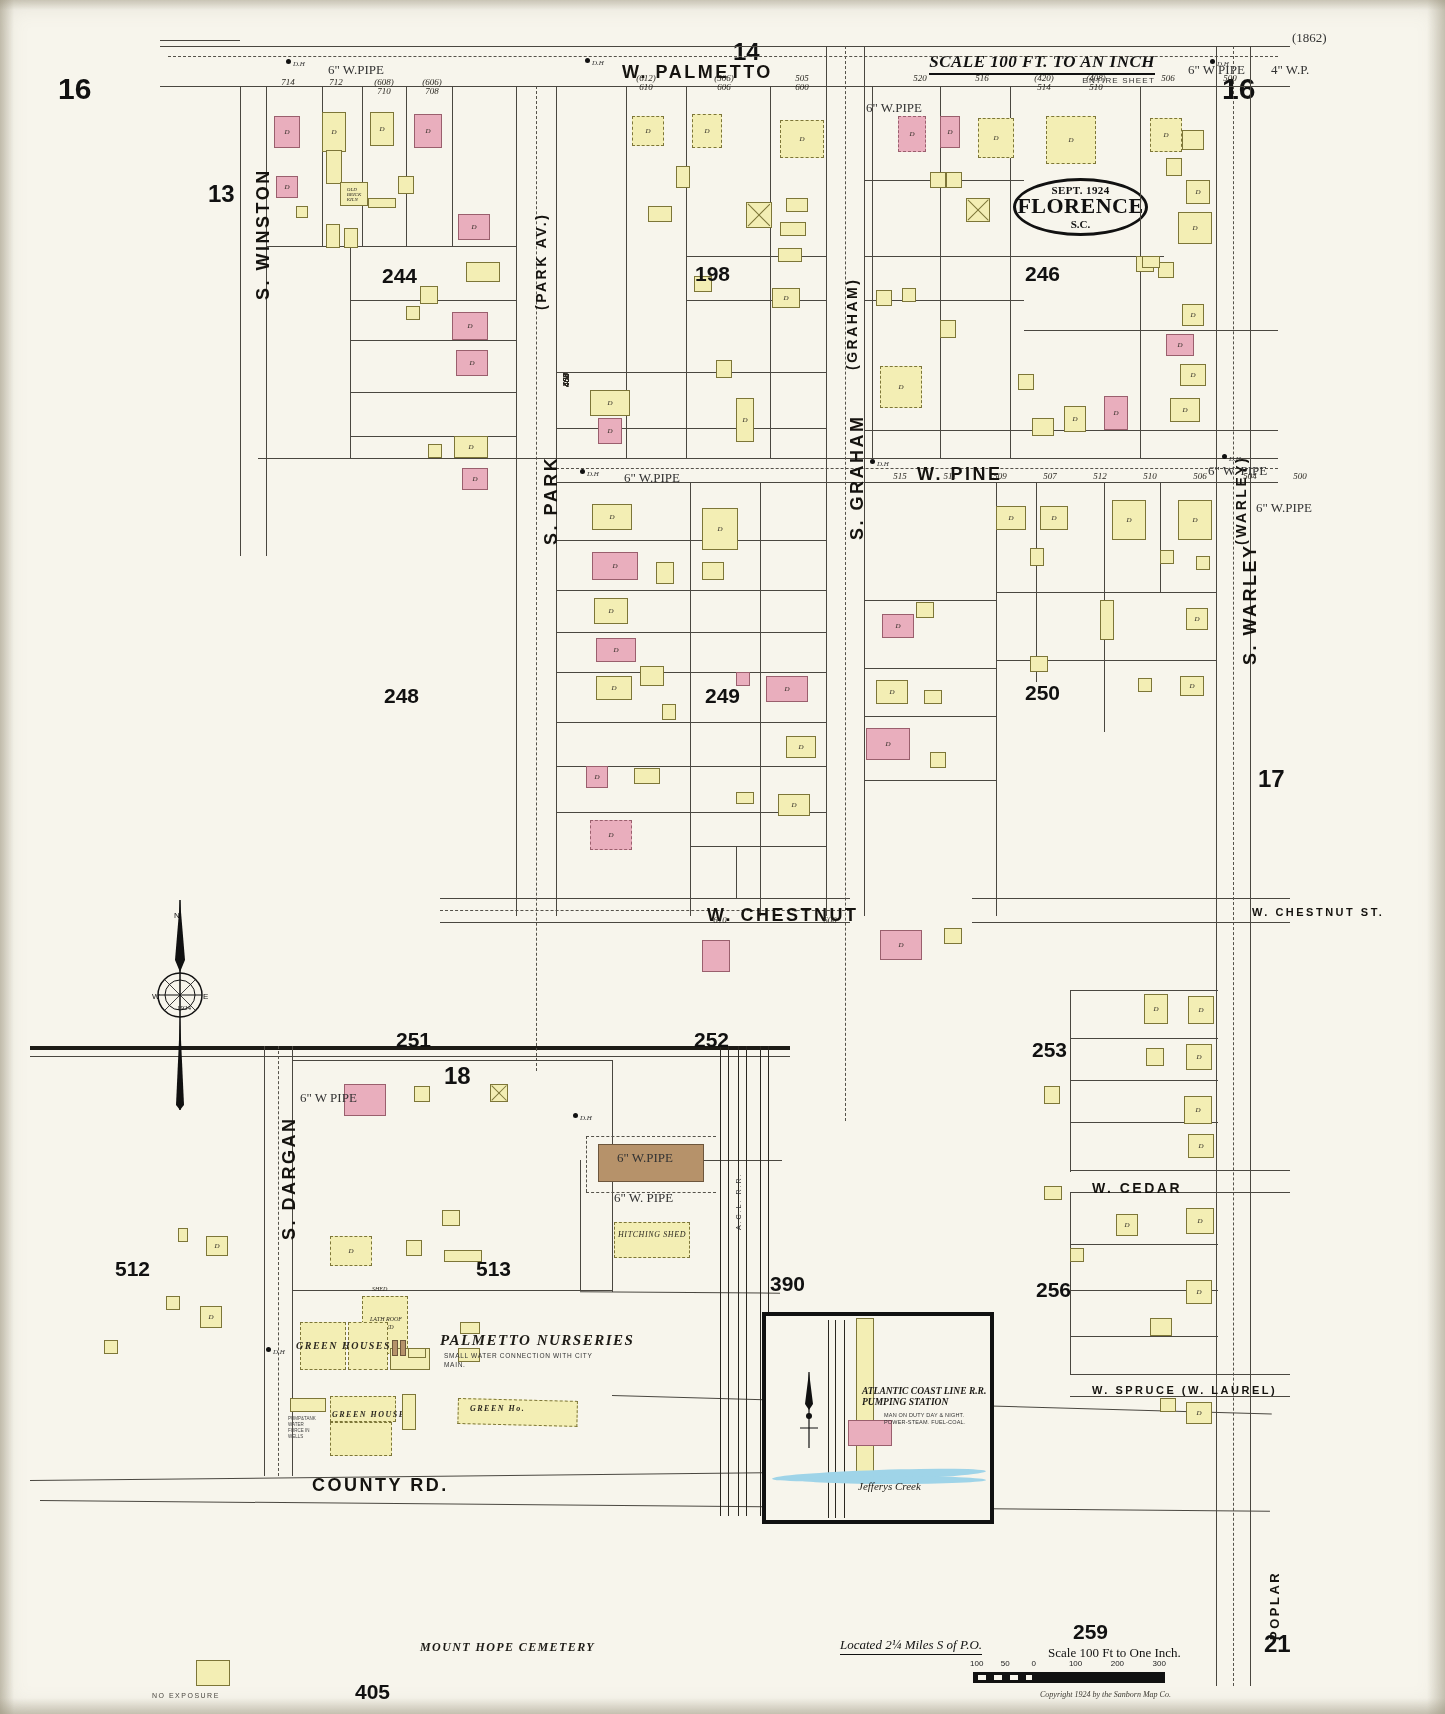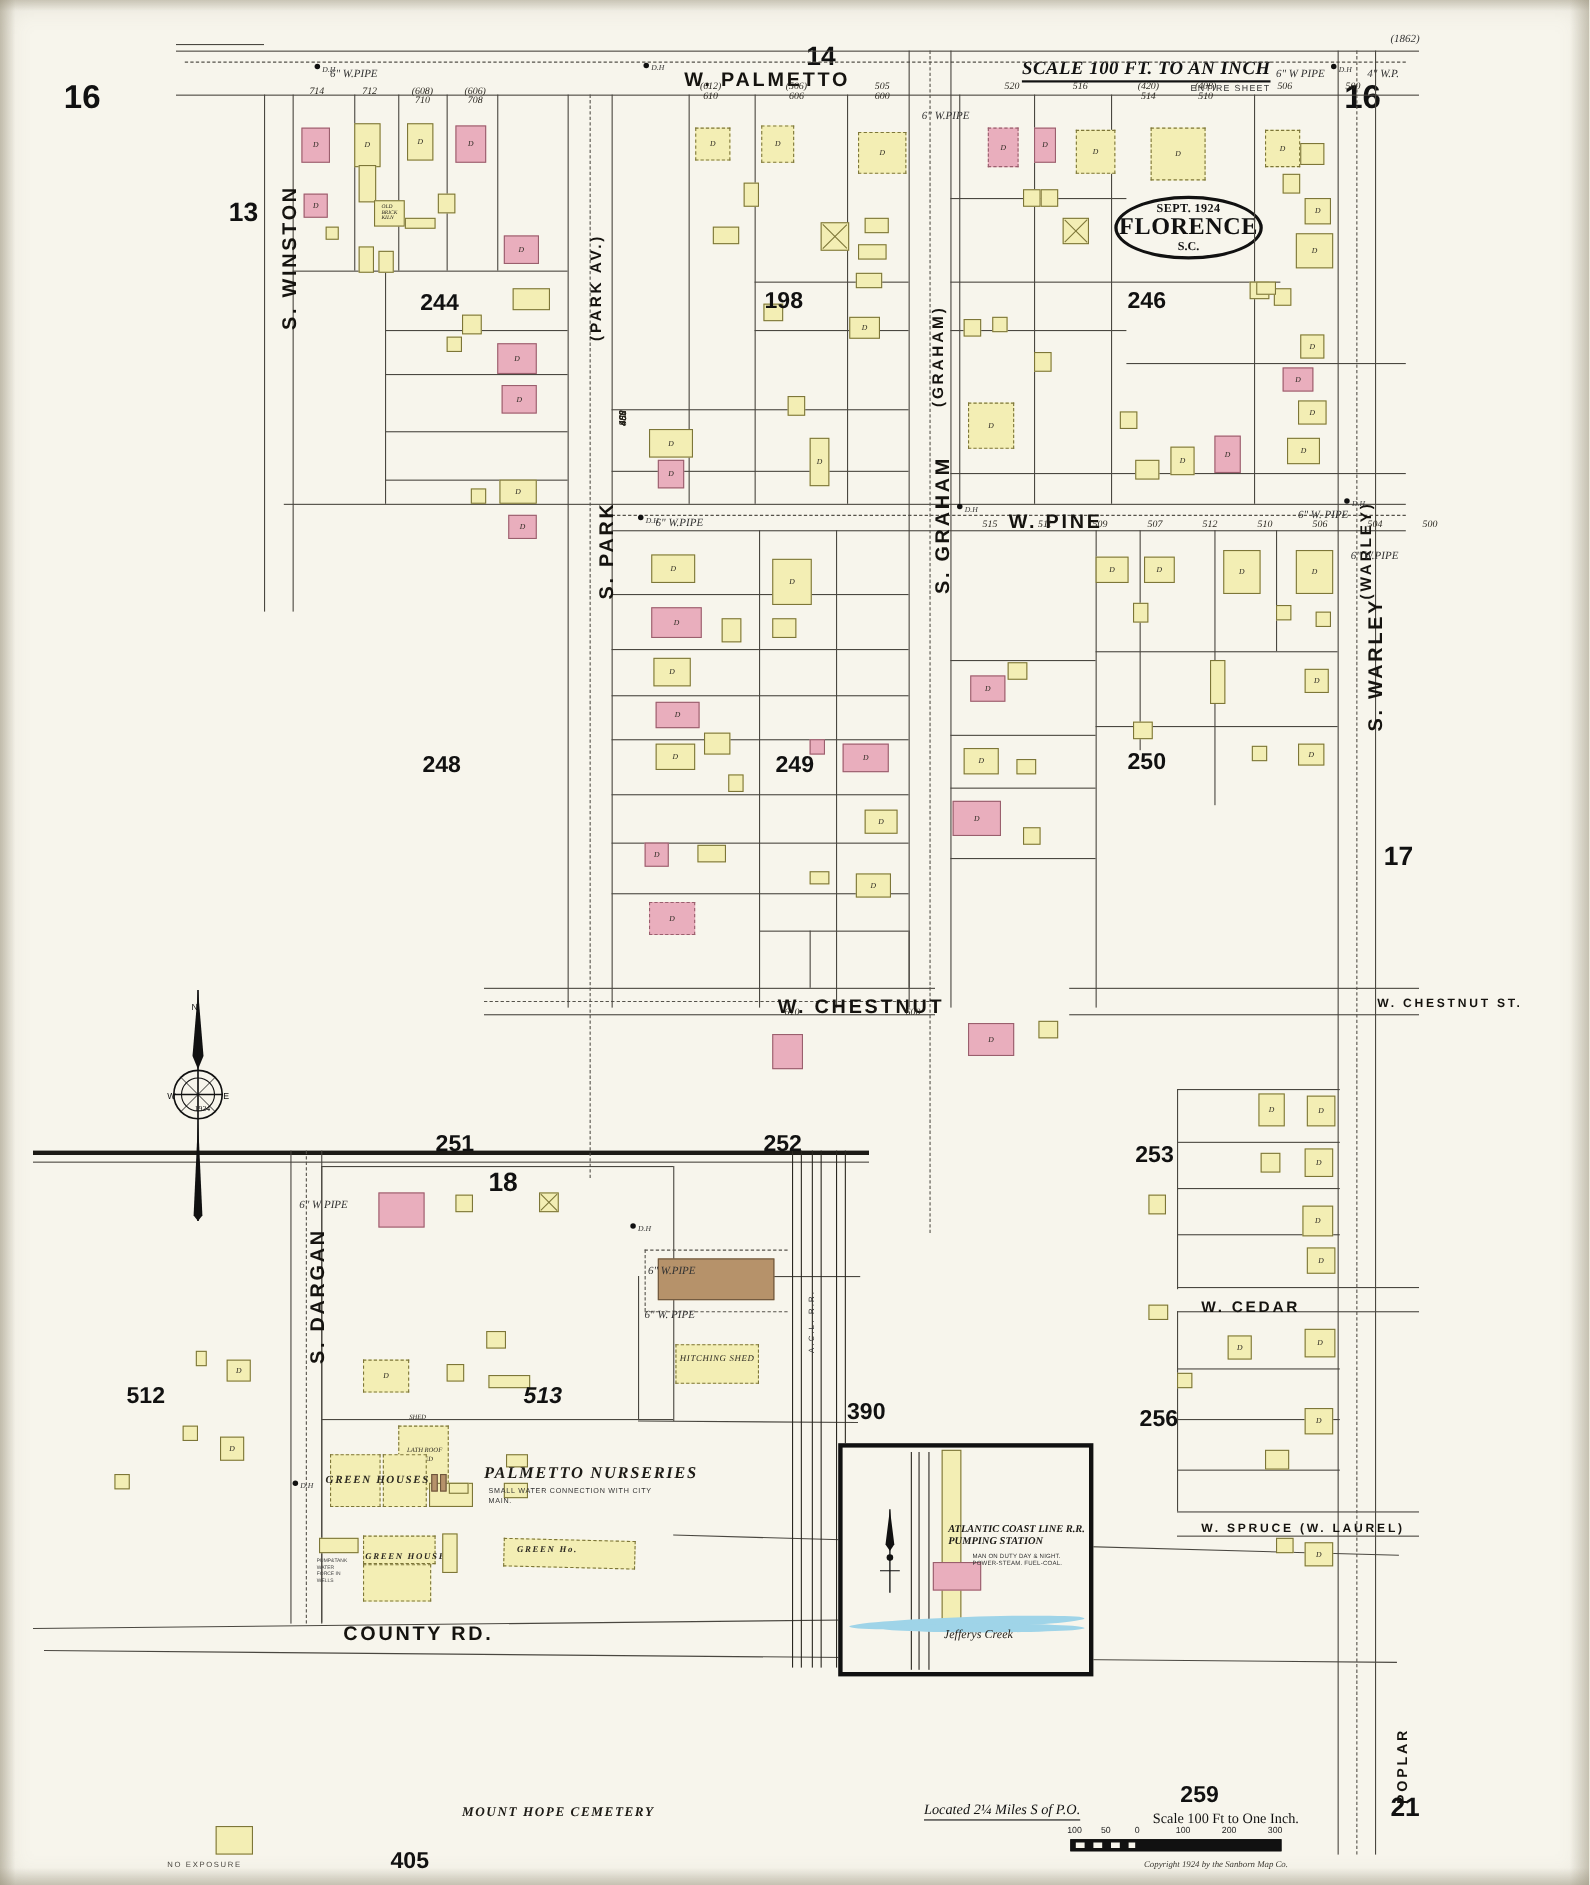--- a/index.html
+++ b/index.html
@@ -26,21 +26,21 @@
     color:#15130f;letter-spacing:2.5px;}
   .street-h{font-size:18px;}
   .street-v{font-size:18px;transform-origin:left top;}
   .blocknum{font-family:"Liberation Sans",sans-serif;font-weight:bold;
     font-size:21px;color:#111;}
   .sheetnum{font-family:"Liberation Sans",sans-serif;font-weight:bold;
     font-size:30px;color:#111;}
   .sheetnum-sm{font-family:"Liberation Sans",sans-serif;font-weight:bold;
     font-size:24px;color:#111;}
   .tiny{font-family:"Liberation Sans",sans-serif;font-size:8px;color:#333;}
-  .tiny-i{font-family:"Liberation Serif",serif;font-style:italic;font-size:10px;color:#333;}
+  .tiny-i{font-family:"Liberation Serif",serif;font-size:13px;color:#333;margin-left:28px;}
   .addr{font-family:"Liberation Serif",serif;font-style:italic;font-size:9px;
     color:#2a2720;text-align:center;line-height:1.05;}
 
   
   .hline{position:absolute;background:#4a4740;height:1px;}
   .vline{position:absolute;background:#4a4740;width:1px;}
   .hline2{position:absolute;background:#3a3832;height:2px;}
   .dash-h{position:absolute;height:0;border-top:1px dashed #55524a;}
   .dash-v{position:absolute;width:0;border-left:1px dashed #55524a;}
 
@@ -674,21 +674,21 @@
       <div class="ab blocknum" style="left: 384px; top: 684px;">248</div>
       <div class="ab blocknum" style="left: 705px; top: 684px;">249</div>
       <div class="ab blocknum" style="left: 1025px; top: 681px;">250</div>
       <div class="ab blocknum" style="left: 396px; top: 1028px;">251</div>
       <div class="ab blocknum" style="left: 694px; top: 1028px;">252</div>
       <div class="ab blocknum" style="left: 1032px; top: 1038px;">253</div>
       <div class="ab blocknum" style="left: 770px; top: 1272px;">390</div>
       <div class="ab blocknum" style="left: 1036px; top: 1278px;">256</div>
       <div class="ab blocknum" style="left: 1073px; top: 1620px;">259</div>
       <div class="ab blocknum" style="left: 115px; top: 1257px;">512</div>
-      <div class="ab blocknum" style="left: 476px; top: 1257px; font-style: italic;">513</div>
+      <div class="ab blocknum" style="left: 476px; top: 1257px;">513</div>
       <div class="ab blocknum" style="left: 355px; top: 1680px;">405</div>
     </div>
   <div id="pipe-layer">
       <div class="ab tiny-i" style="left: 300px; top: 62px; white-space: nowrap;">6" W.PIPE</div>
       <div class="ab tiny-i" style="left: 1160px; top: 62px; white-space: nowrap;">6" W PIPE</div>
       <div class="ab tiny-i" style="left: 1243px; top: 62px; white-space: nowrap;">4" W.P.</div>
       <div class="ab tiny-i" style="left: 596px; top: 470px; white-space: nowrap;">6" W.PIPE</div>
       <div class="ab tiny-i" style="left: 1180px; top: 463px; white-space: nowrap;">6" W. PIPE</div>
       <div class="ab tiny-i" style="left: 838px; top: 100px; white-space: nowrap;">6" W.PIPE</div>
       <div class="ab tiny-i" style="left: 1228px; top: 500px; white-space: nowrap;">6" W.PIPE</div>

